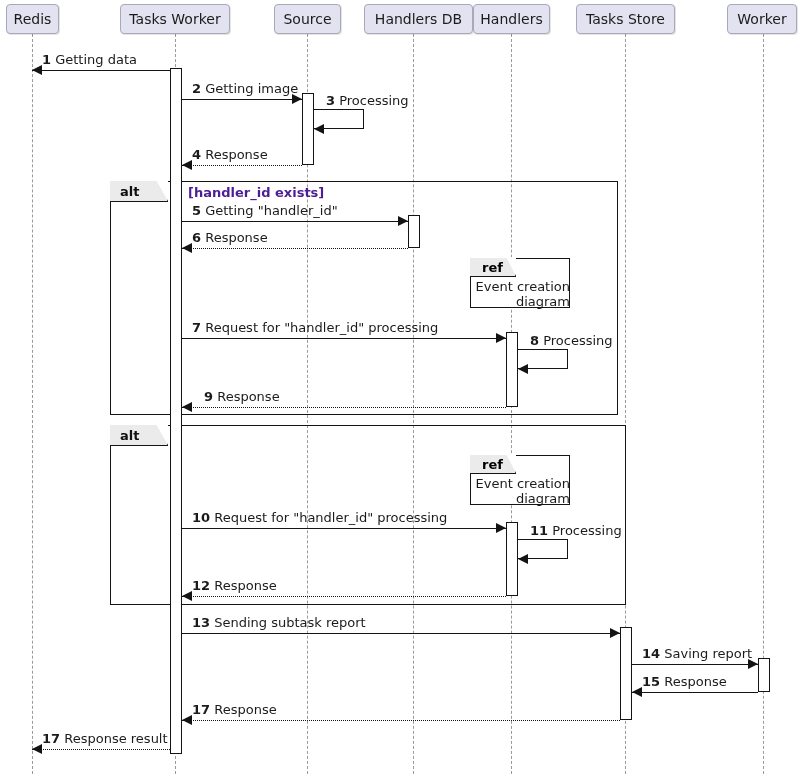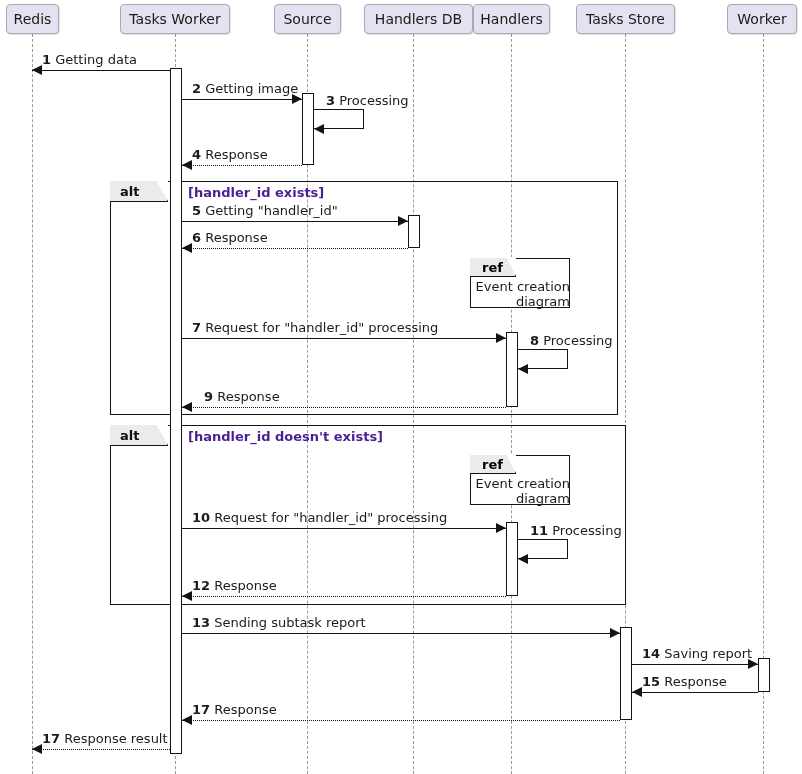--- a/index.html
+++ b/index.html
@@ -87,21 +87,20 @@
     </div>
     <div class="fragment" style="left: 110px; top: 181px; width: 508px; height: 234px;"></div>
     <div class="fragtab" style="left: 110px; top: 181px; width: 58px;">
       <span>alt</span>
     </div>
     <div class="fragcond" style="left: 188px; top: 185px;">[handler_id exists]</div>
     <div class="fragment" style="left: 110px; top: 425px; width: 516px; height: 180px;"></div>
     <div class="fragtab" style="left: 110px; top: 425px; width: 58px;">
       <span>alt</span>
     </div>
-    <div class="fragcond" style="left: 188px; top: 429px;">[handler_id doesn't exists]</div>
     <div class="refbox" style="left: 470px; top: 258px; width: 100px; height: 50px;"></div>
     <div class="reftab" style="left: 470px; top: 258px; width: 46px;">
       <span>ref</span>
     </div>
     <div class="reftext" style="left: 470px; top: 279px; width: 100px;">Event creation</div>
     <div class="reftext" style="left: 470px; top: 294px; width: 100px;">diagram</div>
     <div class="refbox" style="left: 470px; top: 455px; width: 100px; height: 50px;"></div>
     <div class="reftab" style="left: 470px; top: 455px; width: 46px;">
       <span>ref</span>
     </div>

